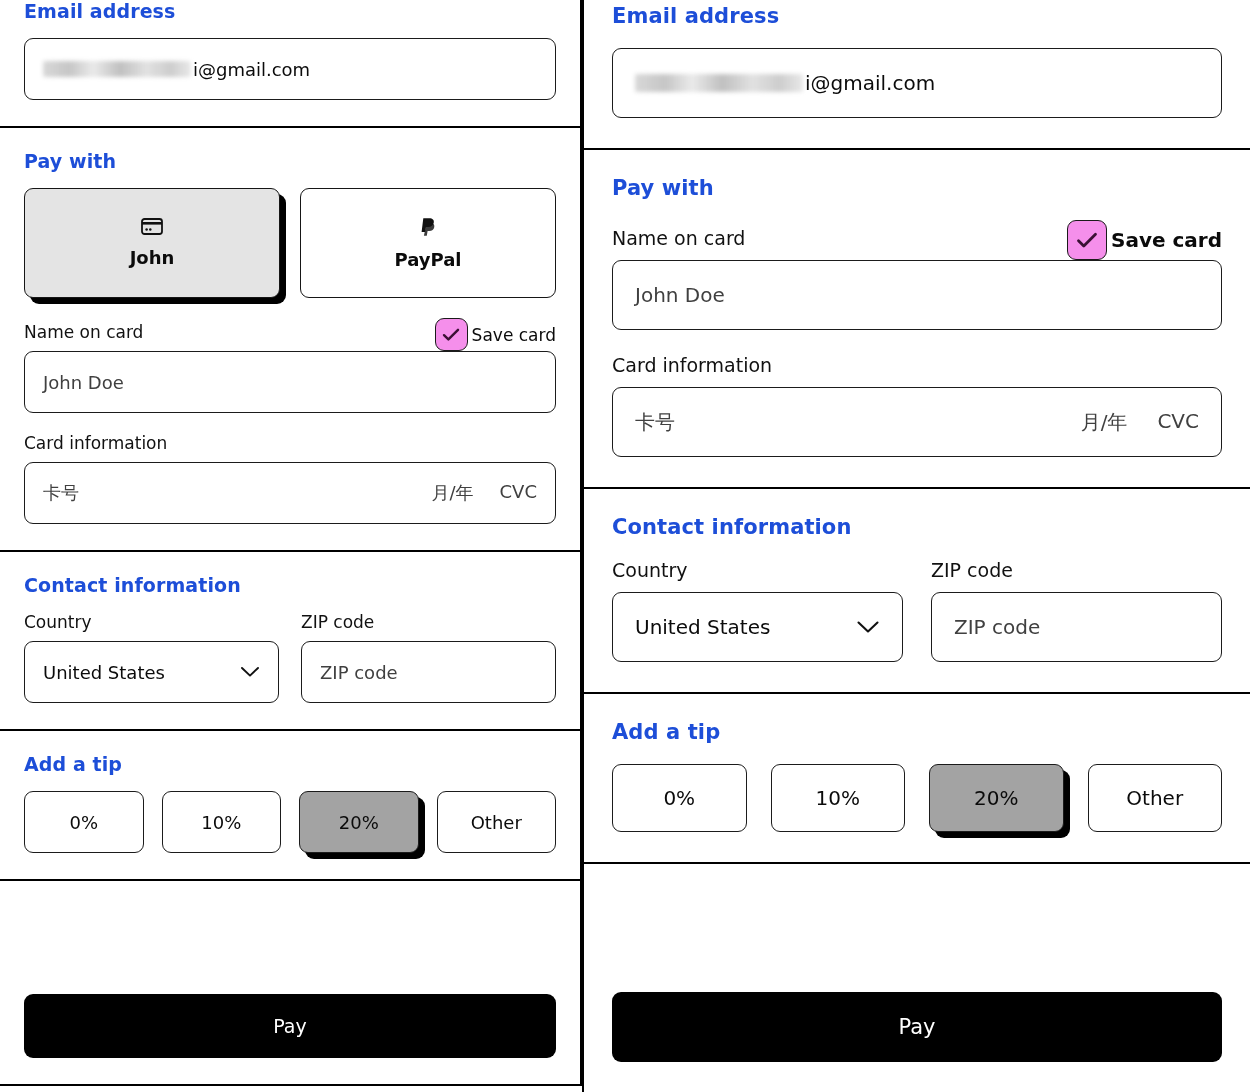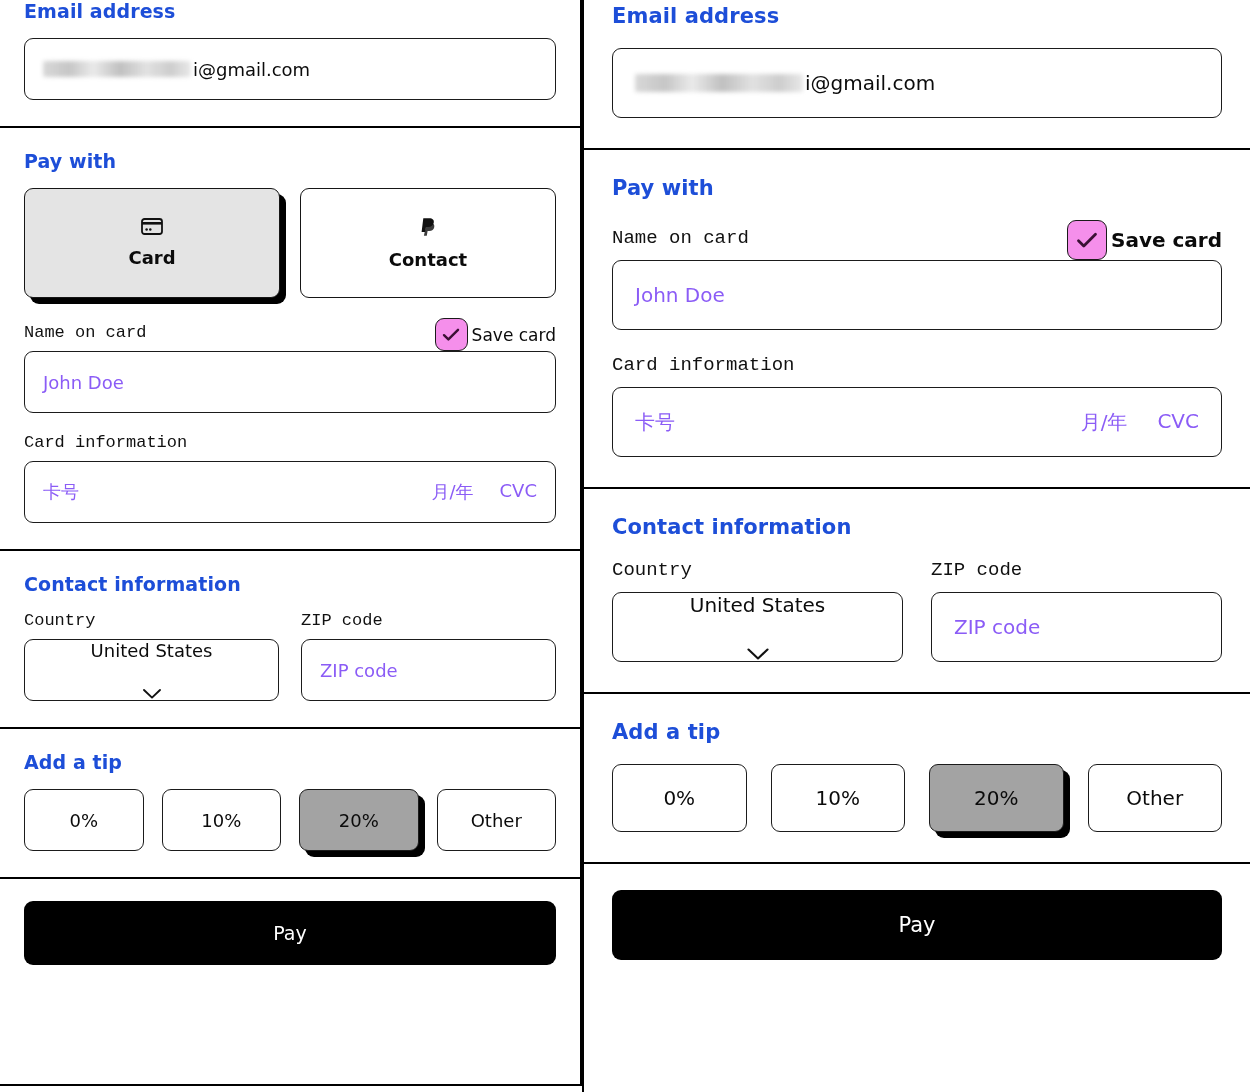--- a/index.html
+++ b/index.html
@@ -62,38 +62,37 @@
     font-weight: bold;
     color: #1d4ed8;
     letter-spacing: .1px;
   }
   .panel.narrow .sec-title { font-size: 19px; margin-bottom: 16px; }
   .panel.wide   .sec-title { font-size: 21px; margin-bottom: 20px; }
 
   .field-label {
     color: #111;
     font-weight: 400;
-    font-family: Liberation Mono, monospace;
   }
   .panel.narrow .field-label { font-size: 17px; margin-bottom: 9px; }
   .panel.wide   .field-label { font-size: 19px; margin-bottom: 11px; }
 
   
   .input-box {
     border: 1.6px solid #1b1b1b;
     border-radius: 9px;
     background: #fff;
     display: flex;
     align-items: center;
     width: 100%;
   }
   .panel.narrow .input-box { height: 62px; padding: 0 18px; font-size: 18px; }
   .panel.wide   .input-box { height: 70px; padding: 0 22px; font-size: 20px; }
 
-  .placeholder { color: #8b5cf6; }
+  .placeholder { color: #404040; }
   .value-text  { color: #0b0b0b; }
 
   
   .email-row { display: flex; align-items: center; gap: 0; }
   .blur-block {
     display: inline-block;
     height: 17px;
     border-radius: 2px;
     background:
       linear-gradient(90deg,
@@ -169,21 +168,21 @@
   .card-info-right { display: flex; align-items: flex-start; }
   .panel.narrow .card-info-right { gap: 26px; }
   .panel.wide   .card-info-right { gap: 30px; }
 
   
   .contact-grid { display: flex; align-items: flex-end; }
   .panel.narrow .contact-grid { gap: 22px; }
   .panel.wide   .contact-grid { gap: 28px; }
   .contact-col { flex: 1; min-width: 0; }
 
-  .select-box { justify-content: space-between; flex-direction: column; }
+  .select-box { justify-content: space-between; }
   .chev { line-height: 0; flex: none; }
 
   
   .tips { display: flex; }
   .panel.narrow .tips { gap: 18px; }
   .panel.wide   .tips { gap: 24px; }
 
   .tip-btn {
     flex: 1;
     border: 1.6px solid #1b1b1b;
@@ -196,21 +195,21 @@
   }
   .panel.narrow .tip-btn { height: 62px; font-size: 18px; }
   .panel.wide   .tip-btn { height: 68px; font-size: 20px; }
 
   .tip-btn.selected {
     background: #a3a3a3;
     box-shadow: 6px 6px 0 0 #000;
   }
 
   
-  .sec-pay { display: flex; align-items: flex-start; }
+  .sec-pay { display: flex; align-items: flex-end; }
   .pay-btn {
     width: 100%;
     background: #000;
     color: #fff;
     border: none;
     border-radius: 9px;
     display: flex;
     align-items: center;
     justify-content: center;
     font-family: inherit;
@@ -241,31 +240,31 @@
       <div class="methods">
         <div class="method-btn selected">
           <span class="icon-card">
             <svg width="22" height="17" viewBox="0 0 22 17">
               <rect x="1" y="1" width="20" height="15" rx="2.5" fill="none" stroke="#111" stroke-width="1.8"></rect>
               <rect x="1" y="4" width="20" height="2.6" fill="#111"></rect>
               <circle cx="5.6" cy="11.5" r="1.25" fill="#111"></circle>
               <circle cx="9.3" cy="11.5" r="1.25" fill="#111"></circle>
             </svg>
           </span>
-          <span class="m-label">Card</span>
+          <span class="m-label">John</span>
         </div>
 
         <div class="method-btn">
           <span class="icon-paypal">
             <svg width="19" height="20" viewBox="0 0 19 20">
               <path d="M4.3 1.2h6.1c3.1 0 4.9 1.6 4.4 4.4-.5 2.9-2.7 4.5-5.7 4.5H7.0L6.1 15H2.6L4.3 1.2z" fill="#111"></path>
               <path d="M7.6 6.0h4.0c2.6 0 4.1 1.4 3.7 3.9-.45 2.6-2.4 4.1-5.0 4.1H8.6l-.8 4.8H4.9L7.6 6.0z" fill="#111" opacity=".82"></path>
             </svg>
           </span>
-          <span class="m-label">Contact</span>
+          <span class="m-label">PayPal</span>
         </div>
       </div>
 
       <div class="row-split">
         <div class="field-label">Name on card</div>
         <div class="save-card">
           <span class="checkbox" style="background:#F58FEB;">
             <svg width="18" height="14" viewBox="0 0 18 14">
               <path d="M2 7.2 L6.4 11.4 L16 1.8" fill="none" stroke="#3a1034" stroke-width="2.4" stroke-linecap="round" stroke-linejoin="round"></path>
             </svg>

